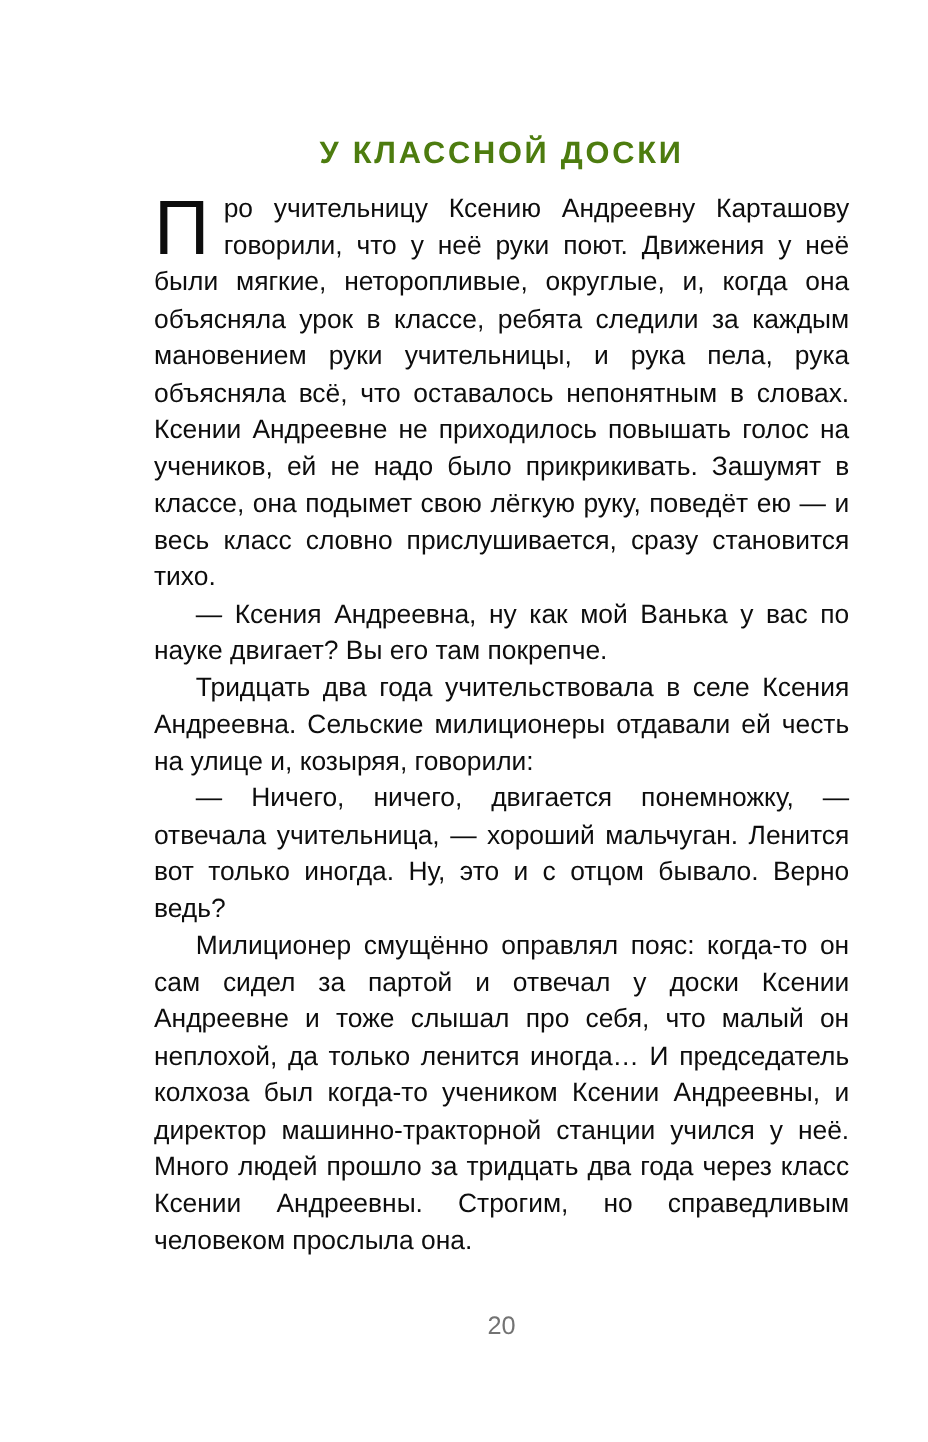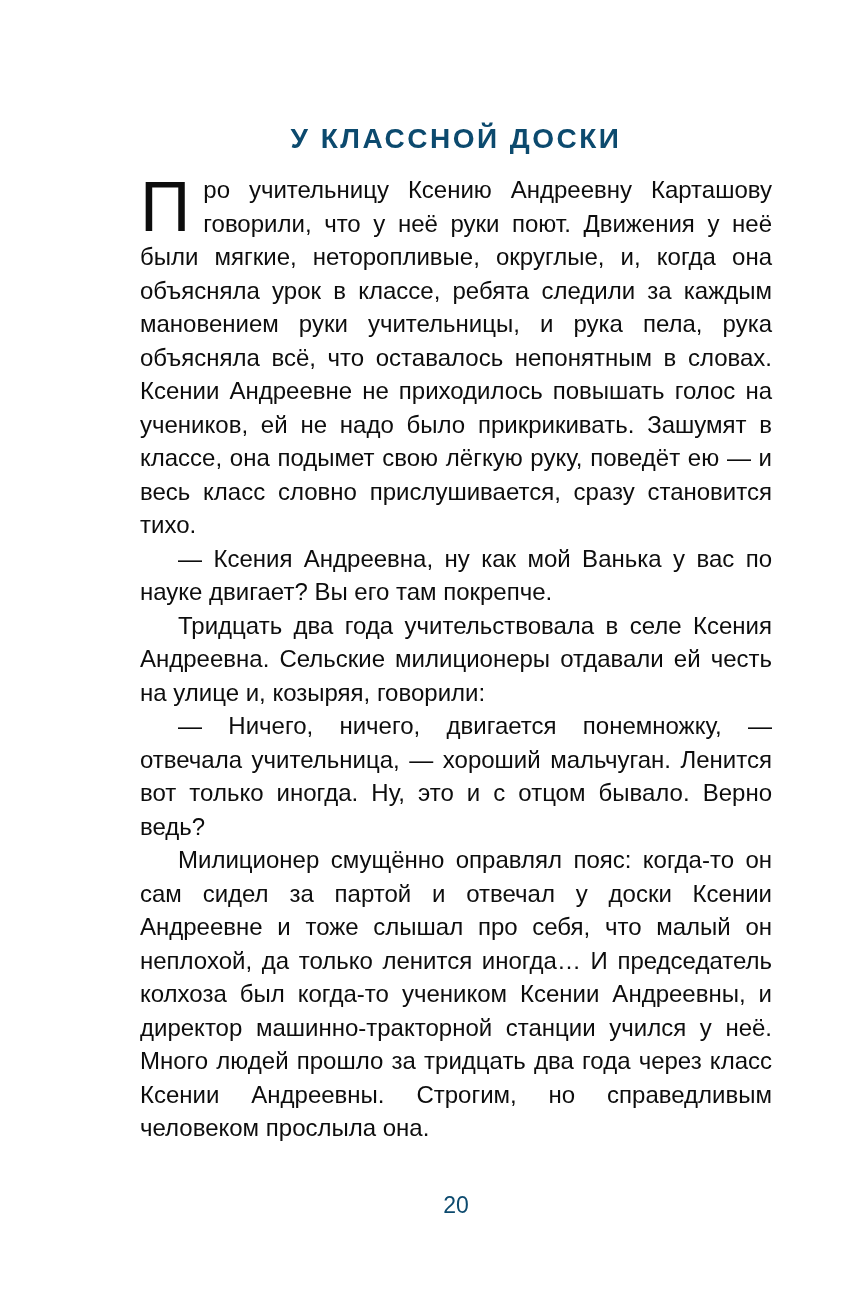--- a/index.html
+++ b/index.html
@@ -21,21 +21,21 @@
   }
   .chapter-title {
     position: absolute;
     top: 104px;
     left: 140px;
     width: 632px;
     text-align: center;
     font-size: 28px;
     font-weight: bold;
     letter-spacing: 2.5px;
-    color: #0c4a6e;
+    color: #4d7c0f;
     white-space: nowrap;
   }
   .body-text {
     position: absolute;
     top: 173px;
     left: 140px;
     width: 632px;
     font-size: 24px;
     line-height: 33.5px;
     text-align: justify;
@@ -61,21 +61,21 @@
     font-weight: normal;
     color: #0d0d0d;
   }
   .page-number {
     position: absolute;
     top: 1192px;
     left: 140px;
     width: 632px;
     text-align: center;
     font-size: 23px;
-    color: #0c4a6e;
+    color: #737373;
   }
 </style>
 </head>
 <body>
 
 <div class="book-page">
 
   <h1 class="chapter-title">У КЛАССНОЙ ДОСКИ</h1>
 
   <div class="body-text">

